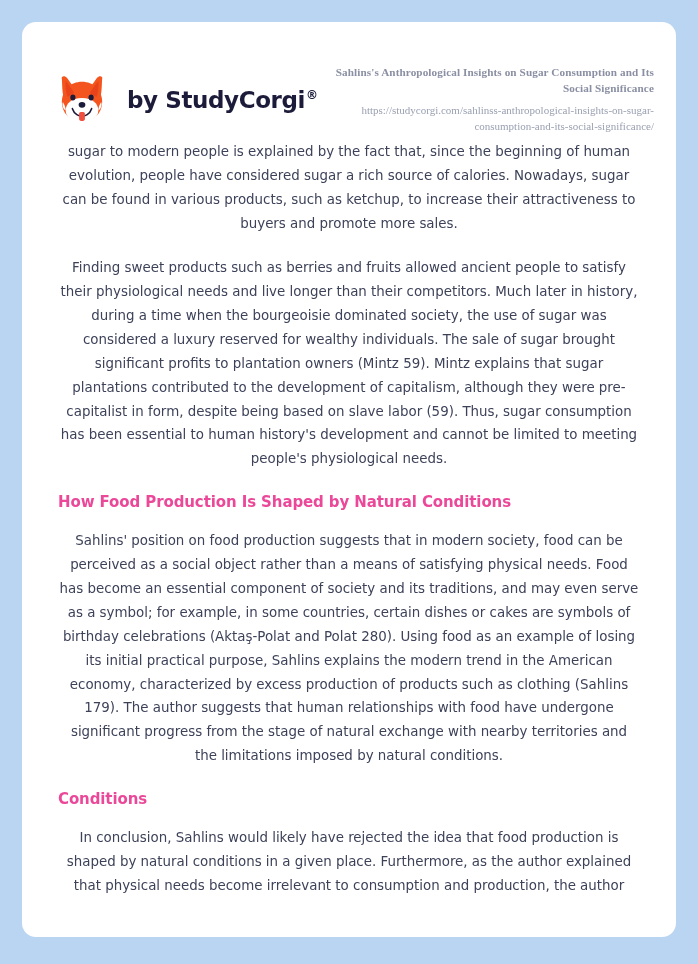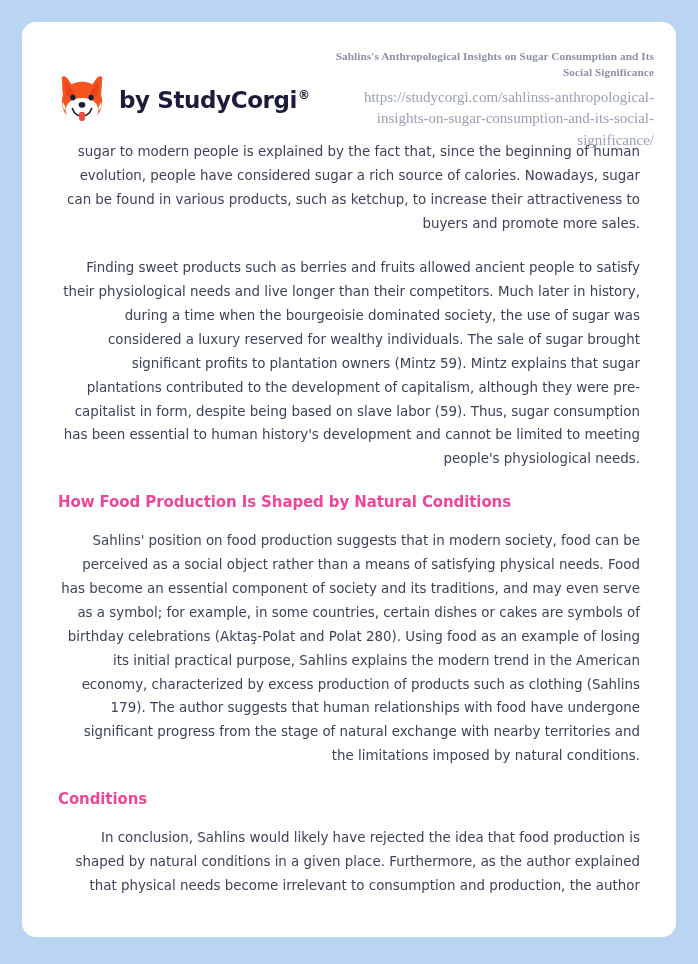--- a/index.html
+++ b/index.html
@@ -50,20 +50,21 @@
   }
 
   .brand-word {
     font-family: "DejaVu Sans", sans-serif;
     font-size: 23px;
     font-weight: bold;
     color: #1c1b3a;
     letter-spacing: -0.4px;
     white-space: nowrap;
     position: relative;
+    margin-left: 8px;
   }
 
   .brand-reg {
     font-size: 12px;
     vertical-align: super;
     font-weight: bold;
     color: #1c1b3a;
     margin-left: 1px;
   }
 
@@ -79,37 +80,37 @@
   .doc-title {
     font-size: 11.2px;
     font-weight: bold;
     color: #8a8fa3;
     line-height: 1.42;
     letter-spacing: 0.1px;
   }
 
   .doc-url {
     margin-top: 6px;
-    font-size: 15px;
+    font-size: 11px;
     color: #9aa0b2;
     line-height: 1.42;
     word-break: break-word;
   }
 
   
   .doc-body {
     padding: 0 36px 0 36px;
   }
 
   .para {
     font-size: 13.4px;
     line-height: 1.78;
     color: #3d4259;
     margin-bottom: 21px;
-    text-align: right;
+    text-align: center;
   }
 
   .para:last-child { margin-bottom: 0; margin-top: 16px; }
 
   .section-heading {
     font-size: 15px;
     font-weight: bold;
     color: #ec4899;
     line-height: 1.35;
     margin-top: 8px;

